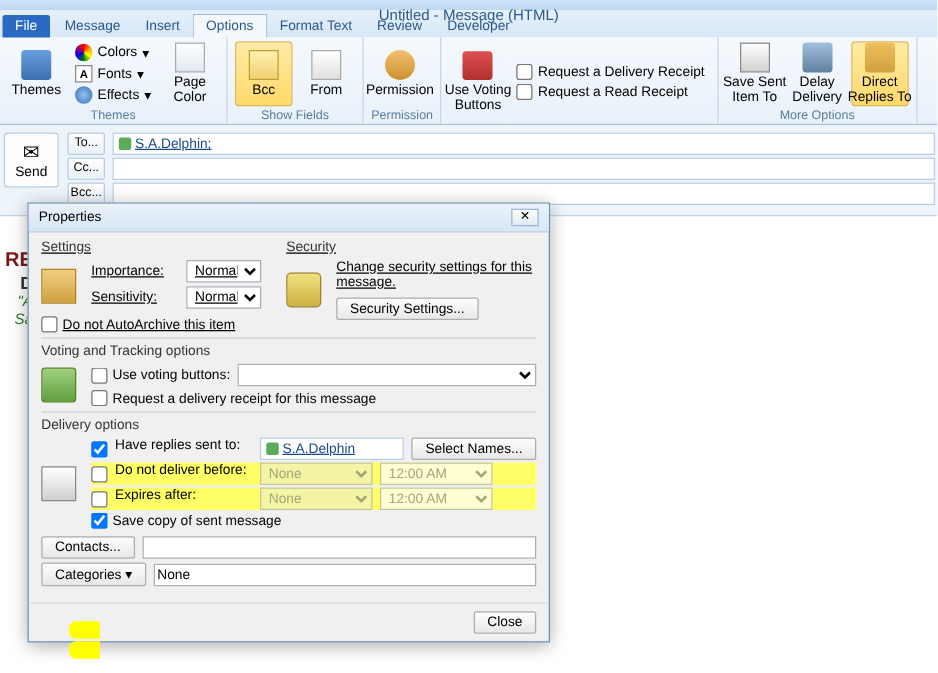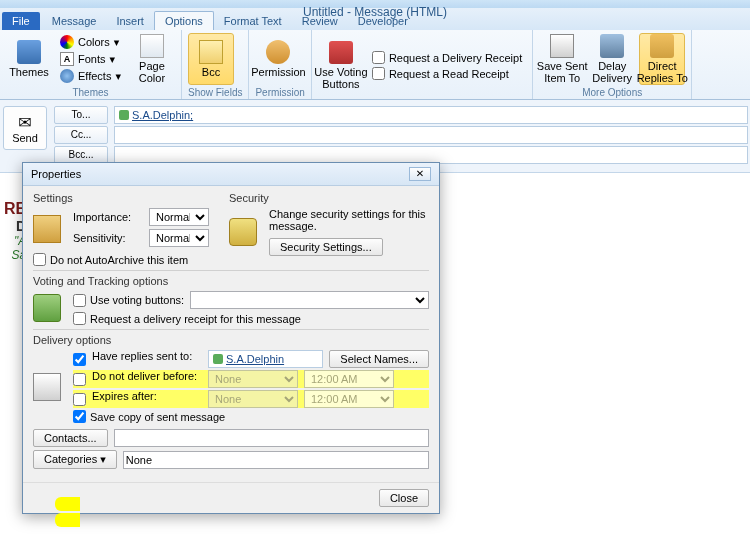--- a/index.html
+++ b/index.html
@@ -38,21 +38,21 @@
 .ico-vote{background:linear-gradient(#e05050,#b03030);border-radius:3px;}
 .ico-save{background:linear-gradient(#fff,#d0d0d0);border:1px solid #888;}
 .ico-delay{background:linear-gradient(#a0c0e0,#6080a0);border-radius:3px;}
 .ico-direct{background:linear-gradient(#f0c060,#d0a040);border-radius:3px;}
 
 
 .compose { padding:6px 2px; background:#eef4fb; border-bottom:1px solid #c3d6e9;}
 .compose-row{ display:flex; align-items:center; margin-bottom:2px; }
 .sendbox{ width:46px; display:flex; flex-direction:column; align-items:center; margin-right:6px;}
 .sendbtn{ width:44px; height:44px; border:1px solid #b8cde2; background:#fdfdfd; border-radius:3px; display:flex; flex-direction:column; align-items:center; justify-content:center; cursor:pointer;}
-.addrbtn{ width:54px; height:18px; border:1px solid #b8cde2; background:linear-gradient(#fefefe,#eaf1f9); border-radius:2px; font-size:10px; cursor:pointer; text-align:center; line-height:16px; margin-right:6px;}
+.addrbtn{ width:30px; height:18px; border:1px solid #b8cde2; background:linear-gradient(#fefefe,#eaf1f9); border-radius:2px; font-size:10px; cursor:pointer; text-align:center; line-height:16px; margin-right:6px;}
 .addrfield{ flex:1; height:18px; border:1px solid #b8cde2; background:#fff; padding:1px 4px; display:flex; align-items:center; gap:3px;}
 .contact-chip{ color:#1a4a8a; text-decoration:underline; font-size:11px;}
 .chip-ico{ width:10px;height:10px;background:#5aac5a;border-radius:2px;display:inline-block;}
 
 
 .backdrop{ position:absolute; left:4px; top:200px; color:#333;text-align:right;}
 .backdrop .r{ color:#7a1a1a; font-weight:bold; font-size:16px;}
 .backdrop .d{ color:#333; font-weight:bold; font-size:14px;}
 .backdrop .q{ color:#2a7a2a; font-style:italic; font-size:12px;}
 
@@ -62,21 +62,21 @@
 .dlg-title .x{ width:22px;height:14px;border:1px solid #9ab9d9;background:linear-gradient(#fefefe,#e0eaf5);text-align:center;font-size:10px;line-height:12px;cursor:pointer;}
 .dlg-body{ padding:6px 10px 10px; }
 .fs-label{ color:#333; font-size:11px; margin-bottom:4px; display:block;}
 .row{ display:flex; align-items:center; gap:6px; margin-bottom:3px;}
 .row label{ min-width:70px;}
 select,.txt{ border:1px solid #abadb3; background:#fff; height:18px; font-size:11px; padding:0 2px;}
 select{ width:60px;}
 .btn{ border:1px solid #acacac; background:linear-gradient(#fdfdfd,#e8e8e8); padding:2px 10px; border-radius:2px; cursor:pointer; font-size:11px;}
 .dlg-ico{ width:28px;height:28px; margin-right:6px; flex-shrink:0;}
 .section-top{ display:flex; gap:20px;}
-.seccol{ flex:1;}
+.seccol{ flex:1;text-decoration:underline;}
 .seccol.settings{flex:0 0 145px;}
 .chk{ display:flex; align-items:center; gap:4px; margin-left:0px;}
 .chk input{margin:0;}
 .delivery-row{ display:flex; gap:6px; margin-bottom:2px;}
 .delivery-row .lbl{ width:110px;}
 .delivery-row select{ width:90px;}
 .hl{ background:#ffff66; }
 .hl-marker{ position:absolute; left:32px; width:25px; height:14px; background:#ffff00; border-radius:6px 0 0 6px;}
 .link{ color:#1a4a8a; text-decoration:underline;}
 .dlg-footer{ display:flex; justify-content:flex-end; padding:6px 10px; border-top:1px solid #ddd;align-items:center;}
@@ -120,20 +120,24 @@
     </div>
     <div class="group-label">Themes</div>
   </div>
 
   <div class="group">
     <div class="group-body">
       <div class="bigbtn hot">
           <span class="ico ico-bcc"></span>
           <span>Bcc</span>
         </div>
+      <div class="bigbtn">
+          <span class="ico ico-from"></span>
+          <span>From</span>
+        </div>
     </div>
     <div class="group-label">Show Fields</div>
   </div>
 
   <div class="group">
     <div class="group-body">
       <div class="bigbtn">
           <span class="ico ico-perm"></span>
           <span>Permission</span>
         </div>

